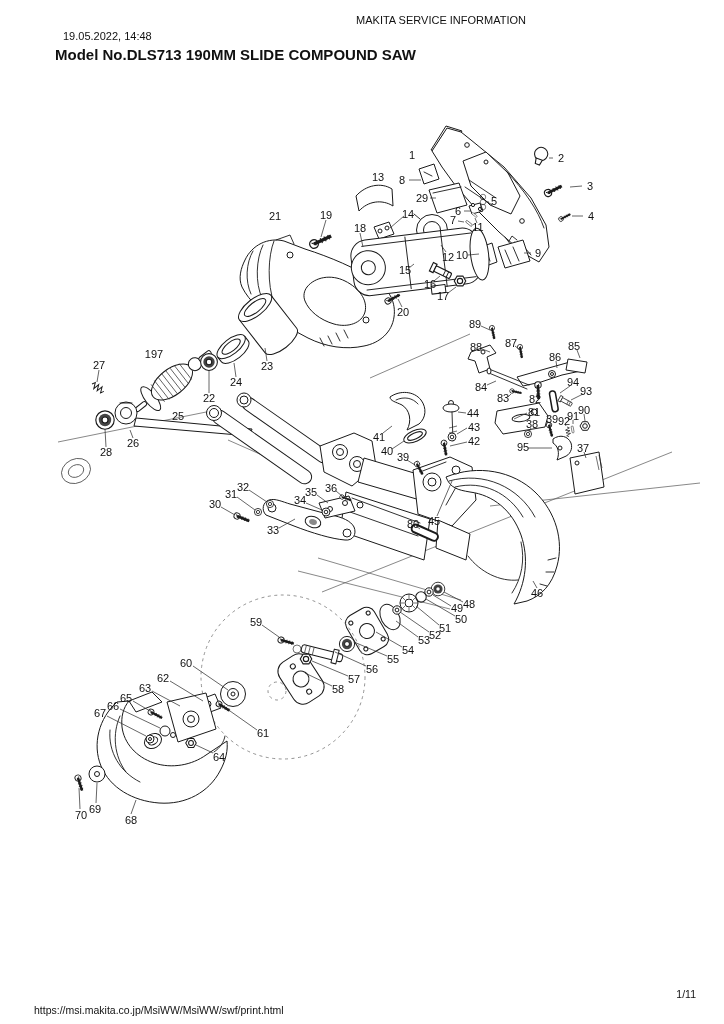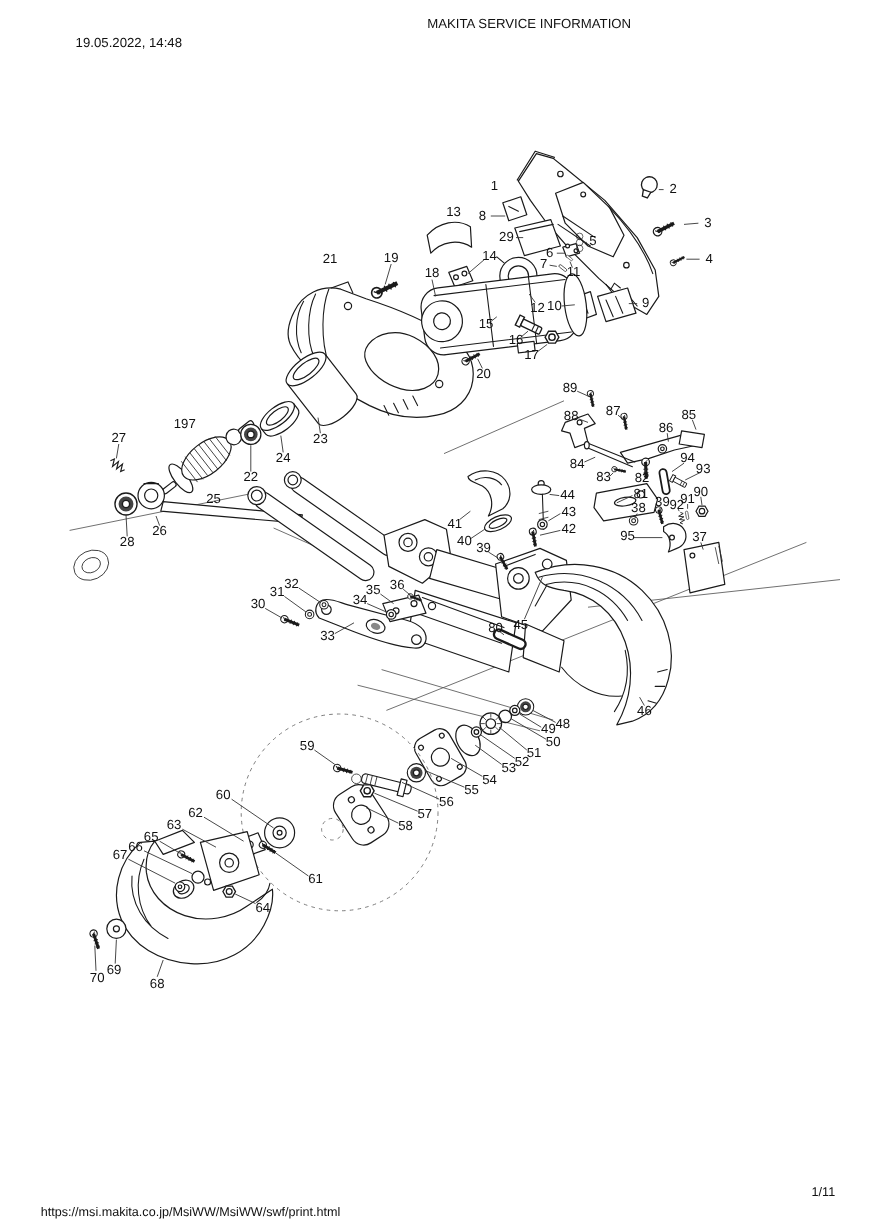--- a/index.html
+++ b/index.html
@@ -22,20 +22,21 @@
   .fline{stroke:#555;stroke-width:.7;}
 </style>
 </head>
 <body>
 
 <div class="page">
   <div class="header">
     <span class="h-left">19.05.2022, 14:48</span>
     <span class="h-center">MAKITA SERVICE INFORMATION</span>
   </div>
+  <div class="doc-title">Model No.DLS713 190MM SLIDE COMPOUND SAW</div>
 
   <svg id="diagram-svg" width="724" height="1024" viewBox="0 0 724 1024">
     <defs>
       <g id="sym-screw" stroke="#1a1a1a" fill="#fff">
         <circle r="3.2"></circle>
         <line x1="0" y1="0" x2="14" y2="0" stroke-width="2.6"></line>
         <line x1="6" y1="-2" x2="6" y2="2" stroke-width=".8"></line>
         <line x1="9" y1="-2" x2="9" y2="2" stroke-width=".8"></line>
         <line x1="12" y1="-1.8" x2="12" y2="1.8" stroke-width=".8"></line>
         <line x1="-1.4" y1="-1.4" x2="1.4" y2="1.4" stroke-width=".8"></line>

